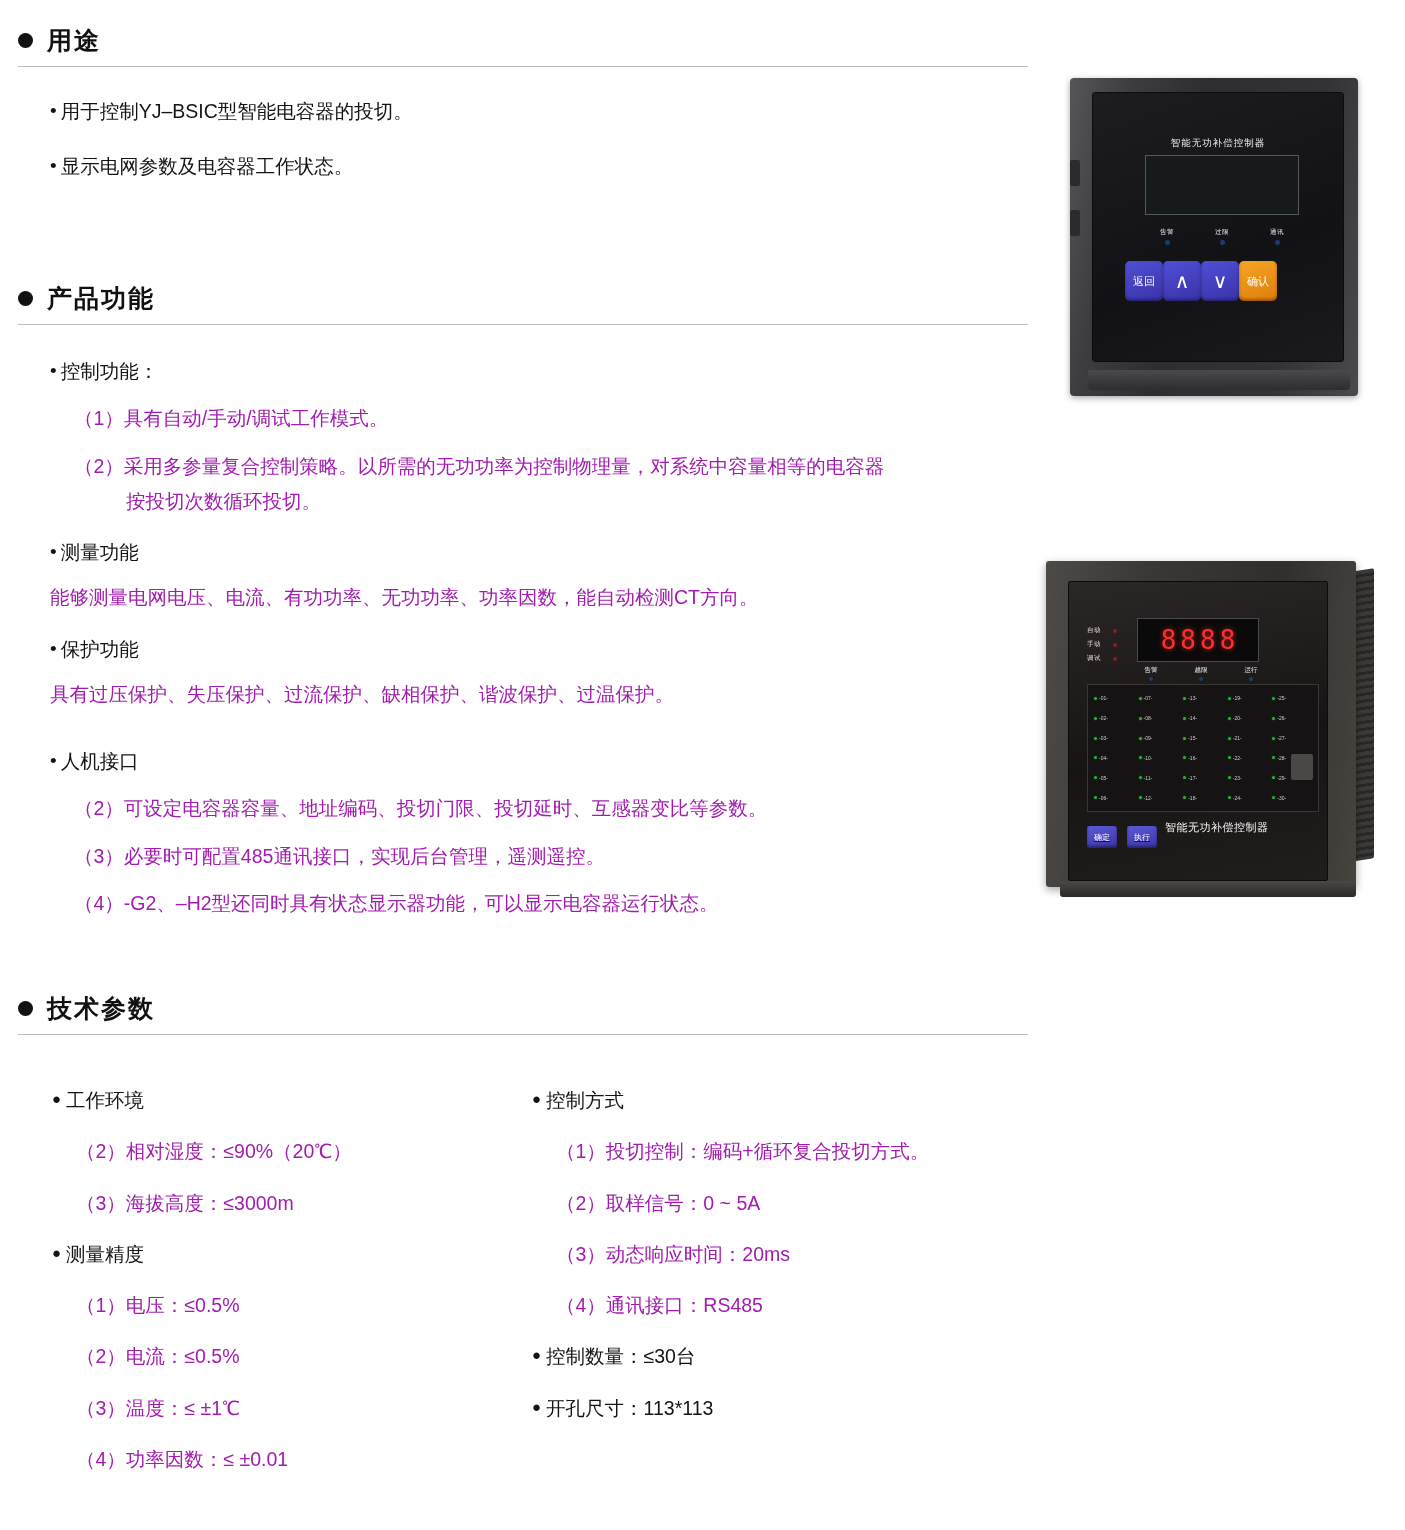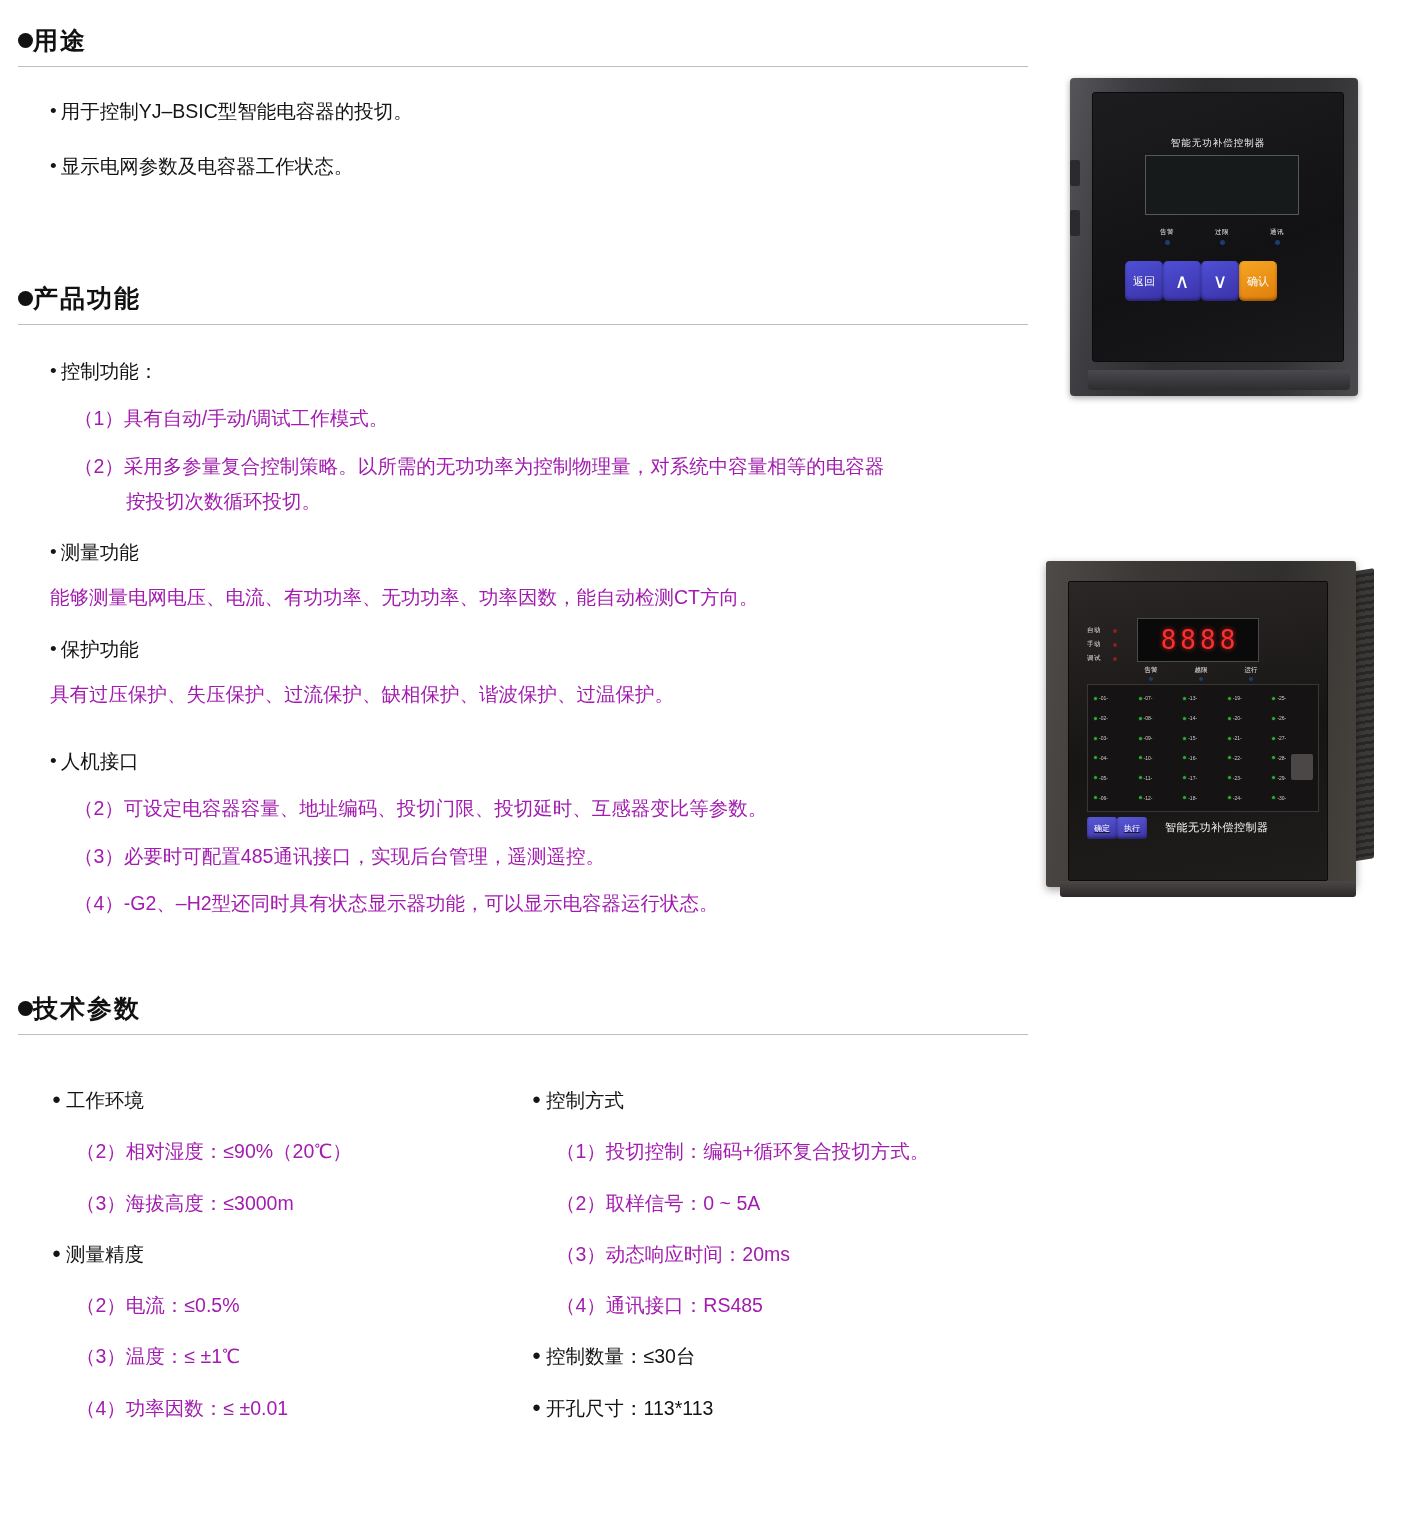--- a/index.html
+++ b/index.html
@@ -21,21 +21,21 @@
     height: 1530px;
   }
 
   
   .section {
     position: absolute;
   }
   .sec-head {
     display: flex;
     align-items: center;
-    gap: 0;
+    gap: 14px;
   }
   .sec-bullet {
     width: 15px;
     height: 15px;
     border-radius: 50%;
     background: #121212;
     flex: 0 0 auto;
   }
   .sec-title {
     font-size: 25px;
@@ -298,22 +298,23 @@
     box-shadow: 0 0 2px #1c7a23;
   }
   .p2-cell .ct {
     color: #cfcfcf;
     font-size: 5px;
     letter-spacing: 0;
     white-space: nowrap;
   }
   .p2-btns {
     position: absolute;
-    left: 18px; top: 235px;
-    display: flex;
+    left: 18px; top: 244px;
+    display: flex;
+    gap: 10px;
     text-decoration: underline;
   }
   .p2-btn {
     width: 30px; height: 22px;
     border-radius: 3px;
     background: linear-gradient(165deg, #5a5ad8, #3b33a6);
     color: #fff;
     font-size: 8px;
     display: flex;
     align-items: center;
@@ -420,20 +421,21 @@
         <span class="small-dot">●</span>
         <span>工作环境</span>
       </div>
       <div class="plain indent-1" style="margin-bottom:22px;">（2）相对湿度：≤90%（20℃）</div>
       <div class="plain indent-1" style="margin-bottom:22px;">（3）海拔高度：≤3000m</div>
 
       <div class="li">
         <span class="small-dot">●</span>
         <span>测量精度</span>
       </div>
+      <div class="plain indent-1" style="margin-bottom:22px;">（1）电压：≤0.5%</div>
       <div class="plain indent-1" style="margin-bottom:22px;">（2）电流：≤0.5%</div>
       <div class="plain indent-1" style="margin-bottom:22px;">（3）温度：≤ ±1℃</div>
       <div class="plain indent-1">（4）功率因数：≤ ±0.01</div>
     </div>
 
     <div class="col">
       <div class="li">
         <span class="small-dot">●</span>
         <span>控制方式</span>
       </div>

